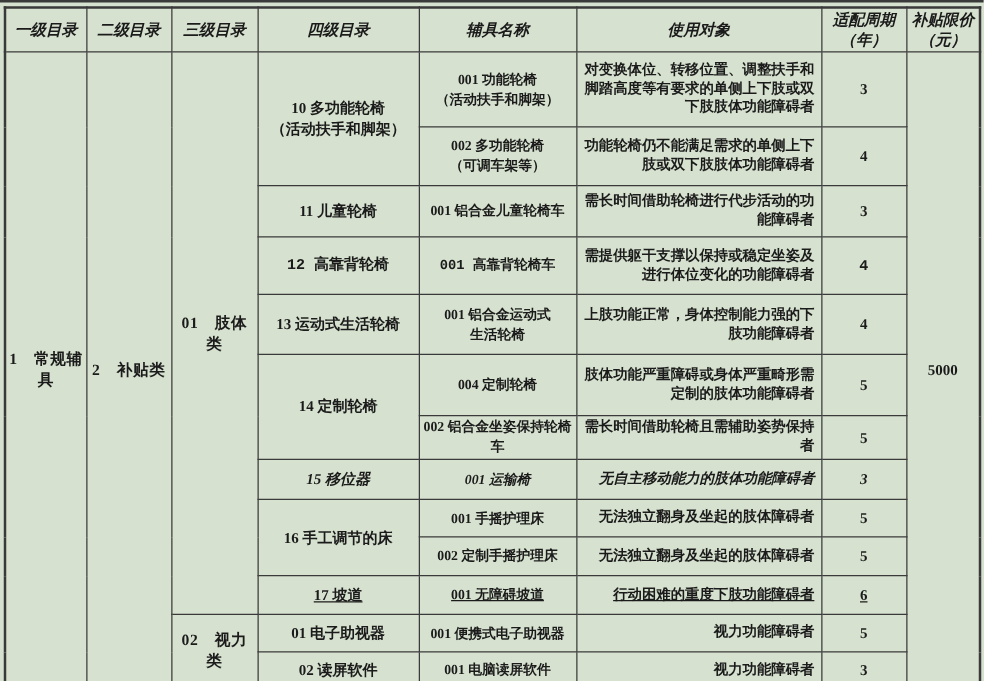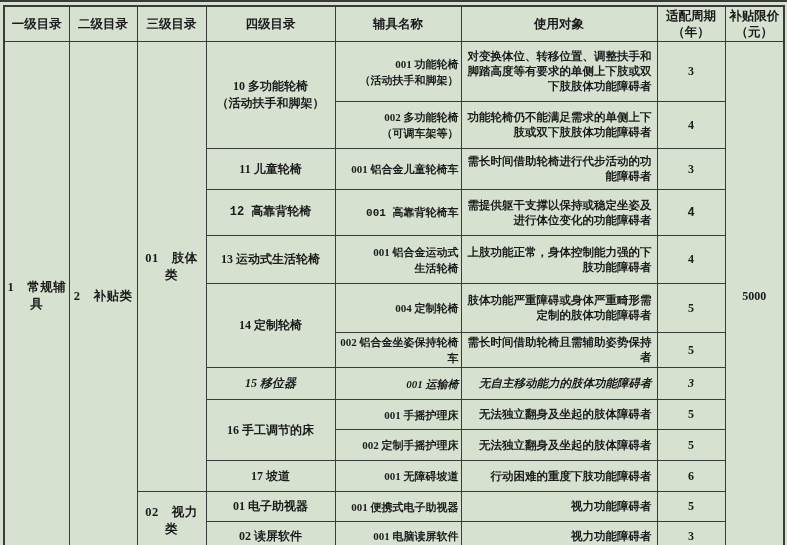--- a/index.html
+++ b/index.html
@@ -29,43 +29,43 @@
     white-space: pre-line;
     overflow: hidden;
     padding: 1px 2px;
     background: transparent;
   }
   th {
     font-size: 12.5px;
     line-height: 16px;
     font-weight: bold;
   }
-  tr.hdr { height: 28px; }
+  tr.hdr { height: 28px; font-style: italic; }
   .c-l1, .c-l2, .c-l3 { font-size: 12.5px; letter-spacing: 0.5px; }
   .c-l4 { font-size: 12px; line-height: 17px; text-align: center; }
-  .c-name { font-size: 11px; line-height: 16px; text-align: right; }
+  .c-name { font-size: 11px; line-height: 16px; }
   .c-target {
     text-align: right;
     font-size: 11.5px;
     line-height: 15px;
     padding: 2px 5px 2px 6px;
   }
   .c-period { font-size: 12px; }
   .c-price { font-size: 12px; }
   tr.r0 { height: 60px; }
   tr.r1 { height: 47px; }
   tr.r2 { height: 41px; margin-left: 12px; }
   tr.r3 { height: 46px; font-family: Liberation Mono, monospace; }
   tr.r4 { height: 48px; }
   tr.r5 { height: 49px; }
   tr.r6 { height: 27px; }
   tr.r7 { height: 32px; font-style: italic; }
   tr.r8 { height: 30px; }
   tr.r9 { height: 31px; }
-  tr.r10 { height: 31px; }
+  tr.r10 { height: 31px; text-decoration: underline; }
   tr.r11 { height: 30px; }
   tr.r12 { height: 30px; }
 </style>
 </head>
 <body>
 
 <div class="top-line"></div>
 
 <table class="catalog">
   <colgroup>

